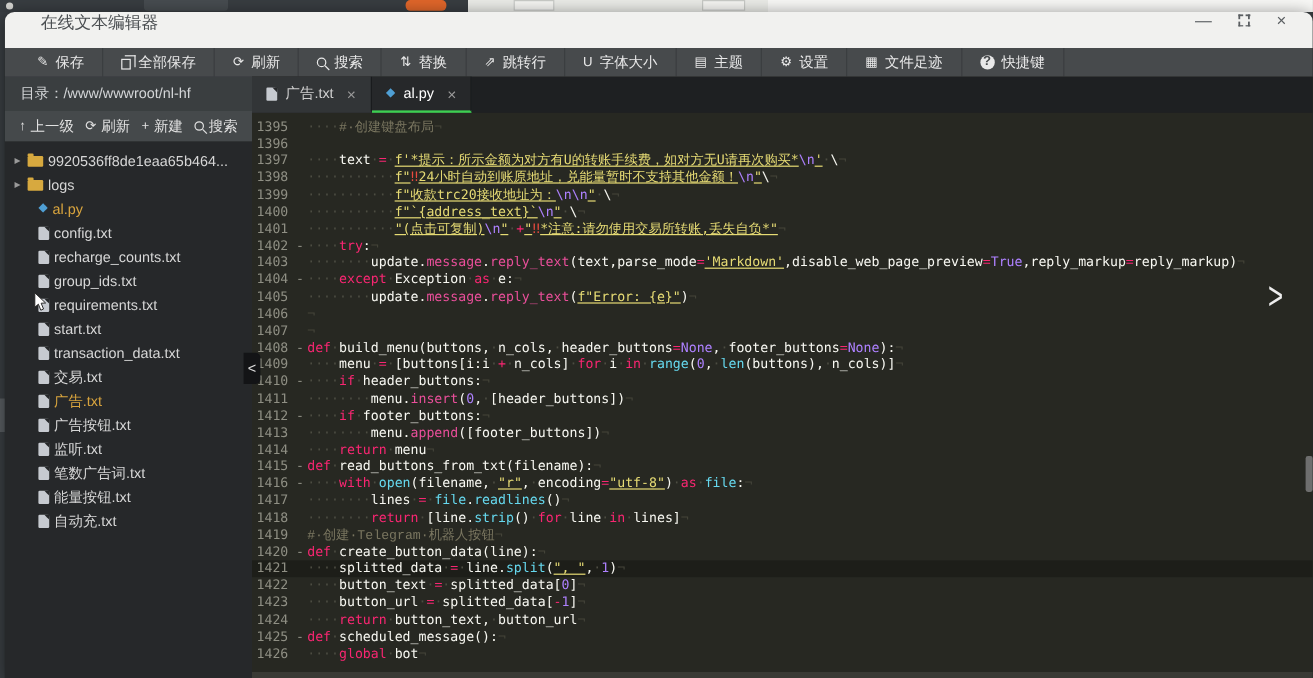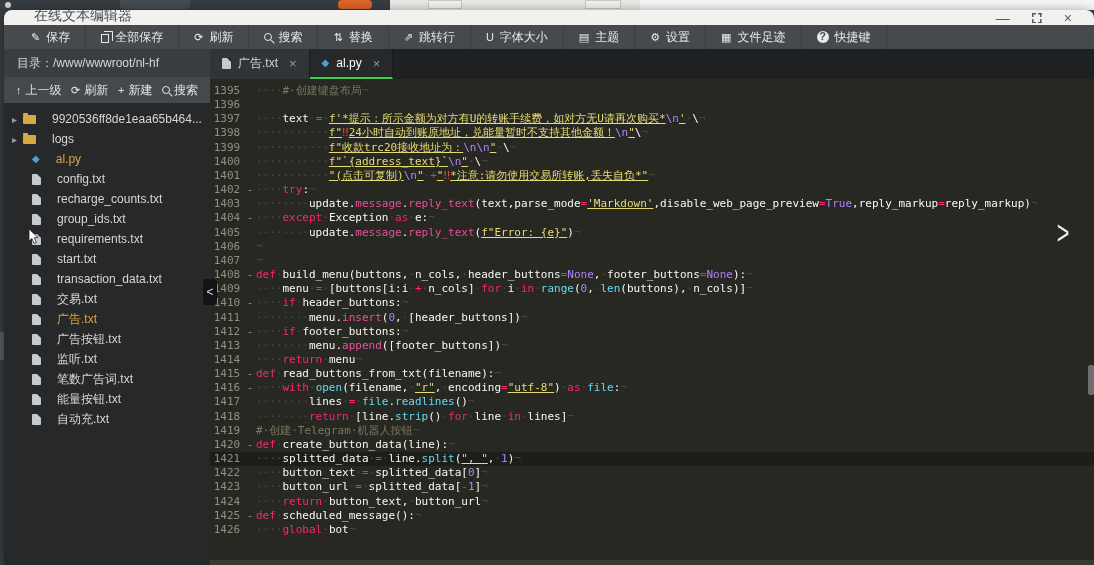--- a/index.html
+++ b/index.html
@@ -16,21 +16,21 @@
   #bg-orange { left:338px; top:0; width:34px; height:9px; background:#e0662a; border-radius:4px; }
   #bg-box1 { left:428px; top:0; width:34px; height:9px; background:#f6f6f3; border:1px solid #c9cbc7; }
   #bg-box2 { left:585px; top:0; width:36px; height:9px; background:#f6f6f3; border:1px solid #c9cbc7; }
   #bg-left-patch { left:0; top:332px; width:18px; height:28px; background:#5a5f63; border-radius:0 5px 5px 0; }
 
   
   #modal { position:absolute; left:4px; top:10px; width:1090px; height:555px;
     border-radius:8px 8px 0 0; overflow:hidden; display:flex; flex-direction:column;
     box-shadow:0 2px 14px rgba(0,0,0,.45); background:#26282a; }
 
-  #titlebar { height:15px; background:#f1f1ef; display:flex; align-items:flex-end; flex-shrink:0; }
+  #titlebar { height:30px; background:#f1f1ef; display:flex; align-items:flex-start; flex-shrink:0; }
   #title { padding-left:30px; font-size:14px; color:#4a4e51; }
   #win-controls { margin-left:auto; display:flex; align-items:center; gap:22px; padding-right:22px; color:#5a5e61; }
   #win-controls .wc { cursor:default; display:flex; align-items:center; font-size:14px; line-height:1; }
   .i-fs { width:10px; height:10px; background:
     linear-gradient(currentColor,currentColor) 0 0/4px 1.5px,
     linear-gradient(currentColor,currentColor) 0 0/1.5px 4px,
     linear-gradient(currentColor,currentColor) 100% 0/4px 1.5px,
     linear-gradient(currentColor,currentColor) 100% 0/1.5px 4px,
     linear-gradient(currentColor,currentColor) 0 100%/4px 1.5px,
     linear-gradient(currentColor,currentColor) 0 100%/1.5px 4px,
@@ -58,40 +58,40 @@
   .trow.folder-row { padding-left:8px; }
   .trow.file-row { padding-left:28px; }
   .caret { color:#9a9a9a; font-size:10px; width:11px; }
   .folder { width:13px; height:9px; background:#d7a93f; border-radius:1px; position:relative; flex-shrink:0; }
   .folder::before { content:""; position:absolute; top:-2px; left:0; width:5px; height:2px;
     background:#d7a93f; border-radius:1px 1px 0 0; }
   .doc { width:9px; height:11px; background:#c6cad0; border-radius:1px; position:relative; flex-shrink:0; }
   .doc::before { content:""; position:absolute; top:0; right:0; border:2.5px solid;
     border-color:#26282a #26282a transparent transparent; }
   .pyicon { color:#4f9fd4; font-size:10px; line-height:1; flex-shrink:0; }
-  .tlabel { margin-left:16px; }
+  .tlabel { margin-left:4px; }
   .trow .active { color:#d8a43e; }
 
   
   #editor { flex:1; display:flex; flex-direction:column; position:relative; background:#272822; min-width:0; }
   #tabbar { height:30px; background:#1e2022; display:flex; align-items:stretch; flex-shrink:0; }
   .tab { display:flex; align-items:center; gap:7px; padding:0 12px; font-size:12px; color:#cfcfcf;
     background:#323537; border-right:1px solid #191b1d; border-bottom:2px solid transparent; white-space:nowrap; }
   .tab.on { background:#26282a; color:#ffffff; border-bottom:2px solid #3ecf52; }
   .tab .x { color:#9a9a9a; font-size:13px; margin-left:4px; }
 
   #codewrap { flex:1; padding-top:5px; overflow:hidden;
     font-family:"DejaVu Sans Mono","Liberation Mono",monospace; font-size:11px; line-height:14.17px; }
   .cl { display:flex; height:14.17px; white-space:pre; }
   .cl.cur { background:#1d1e19; }
   .ln { width:34px; text-align:center; color:#8f8f84; flex-shrink:0; }
   .fold { width:12px; text-align:center; color:#8f8f84; flex-shrink:0; }
   .ct { white-space:pre; }
   .tk-ws { color:#4c4c42; } .tk-eol { color:#45453a; }
-  .tk-c { color:#7a7660; } .tk-k { color:#f92672; } .tk-s { color:#e6db74;text-decoration:underline; }
+  .tk-c { color:#7a7660;font-family:Liberation Mono, monospace; } .tk-k { color:#f92672; } .tk-s { color:#e6db74;text-decoration:underline; }
   .tk-e { color:#ae81ff; } .tk-b { color:#66d9ef; } .tk-m { color:#ea4f9b; }
   .tk-x { color:#e84a3f; } .tk-p { color:#f8f8f2; }
 
   #collapse-handle { position:absolute; left:-7px; top:230px; width:14px; height:26px; background:#131416;
     border-radius:0 4px 4px 0; color:#dddddd; font-size:12px; display:flex; align-items:center;
     justify-content:center; z-index:5; }
   #chevron-right { position:absolute; right:24px; top:170px; color:#eeeeee; font-size:24px;
     transform:scale(0.9,1.35); z-index:5; }
   #scroll-thumb { position:absolute; right:0; top:316px; width:6px; height:30px; background:#6e6e6e;
     border-radius:2px; z-index:5; }

